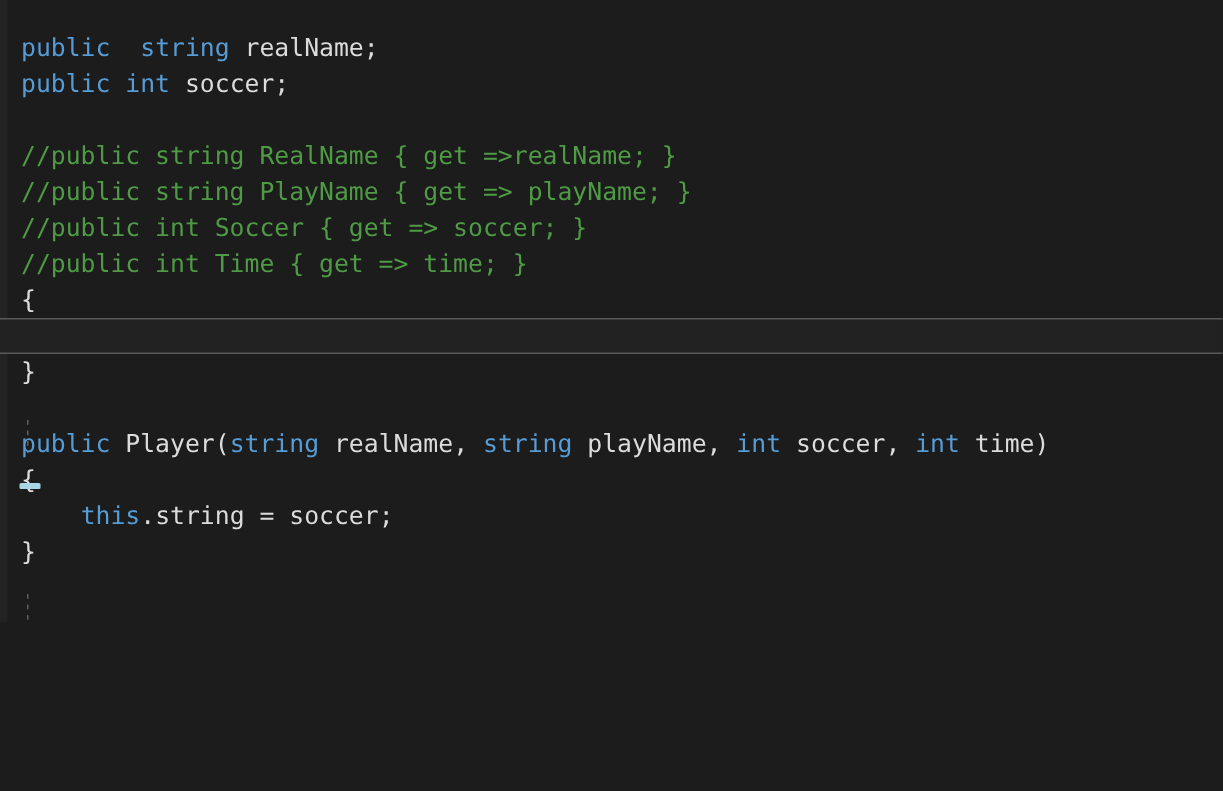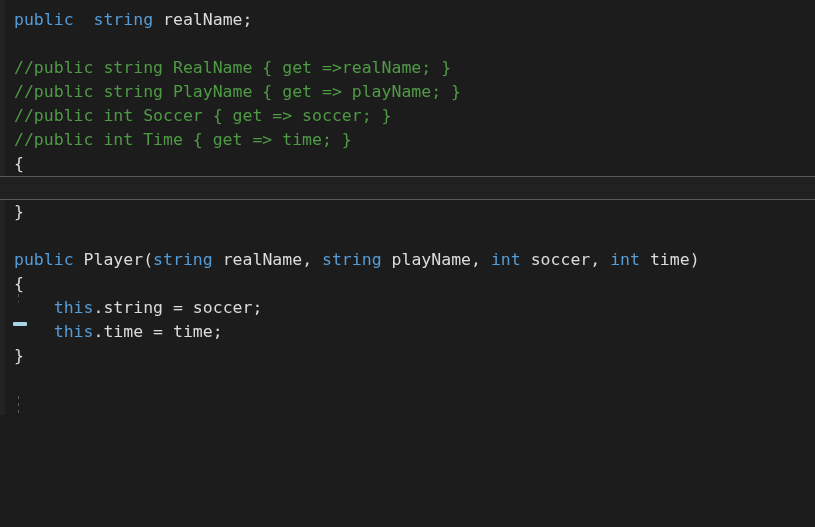--- a/index.html
+++ b/index.html
@@ -14,21 +14,21 @@
     overflow: hidden;
     font-family: "DejaVu Sans Mono", "Liberation Mono", monospace;
   }
 
   #editor {
     position: relative;
     width: 815px;
     height: 415px;
     background: #1c1c1c;
     box-sizing: border-box;
-    padding-top: 8px;
+    padding-top: 20px;
     overflow: hidden;
   }
 
   
   .gutter-strip {
     position: absolute;
     left: 0;
     top: 0;
     width: 5px;
     height: 100%;
@@ -98,33 +98,33 @@
 </style>
 </head>
 <body>
 
 <div id="editor">
 
   <div class="gutter-strip"></div>
 
   <div class="code-area" id="code-area">
       <div class="line"><span class="kw">public</span><span class="pun">  </span><span class="kw">string</span><span class="pun"> </span><span class="id">realName</span><span class="pun">;</span></div>
+      <div class="line"><span class="kw">public</span><span class="pun"> </span><span class="kw">int</span><span class="pun"> </span><span class="id">soccer</span><span class="pun">;</span></div>
       <div class="line">&nbsp;</div>
       <div class="line"><span class="cmt">//public string RealName { get =&gt;realName; }</span></div>
       <div class="line"><span class="cmt">//public string PlayName { get =&gt; playName; }</span></div>
       <div class="line"><span class="cmt">//public int Soccer { get =&gt; soccer; }</span></div>
       <div class="line"><span class="cmt">//public int Time { get =&gt; time; }</span></div>
       <div class="line"><span class="brace">{</span></div>
       <div class="line current">&nbsp;</div>
       <div class="line"><span class="brace">}</span></div>
       <div class="line">&nbsp;</div>
       <div class="line"><span class="kw">public</span><span class="pun"> </span><span class="id">Player</span><span class="pun">(</span><span class="kw">string</span><span class="pun"> </span><span class="id">realName</span><span class="pun">, </span><span class="kw">string</span><span class="pun"> </span><span class="id">playName</span><span class="pun">, </span><span class="kw">int</span><span class="pun"> </span><span class="id">soccer</span><span class="pun">, </span><span class="kw">int</span><span class="pun"> </span><span class="id">time</span><span class="pun">)</span></div>
       <div class="line"><span class="brace">{</span></div>
       <div class="line"><span class="pun">    </span><span class="kw">this</span><span class="id">.string = soccer;</span></div>
-      <div class="line"><span class="pun">    </span><span class="kw">this</span><span class="id">.time = time;</span></div>
       <div class="line"><span class="brace">}</span></div>
     </div>
 
   <div id="overlays">
       <div class="indent-guide" style="top: 280px; height: 22px;"></div>
       <div class="indent-guide" style="top: 396px; height: 100px;"></div>
       <div class="quick-action-marker" style="left: 13px; top: 322px; width: 14px;"></div>
     </div>
 
 </div>

